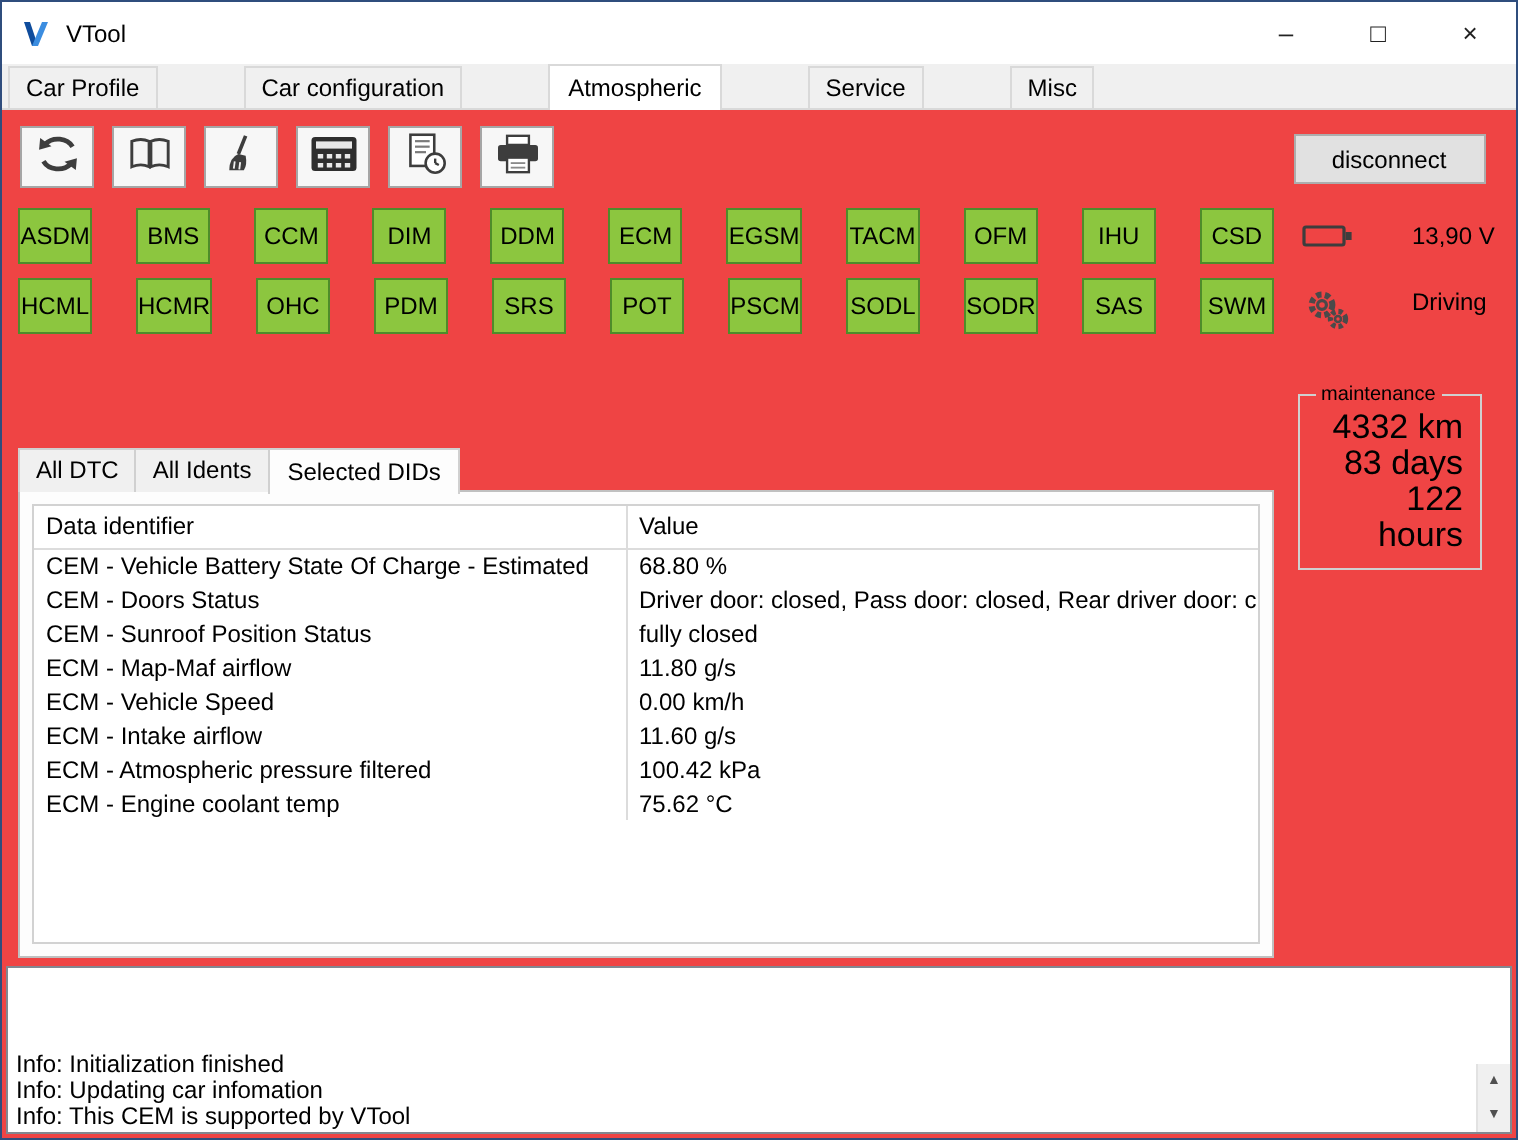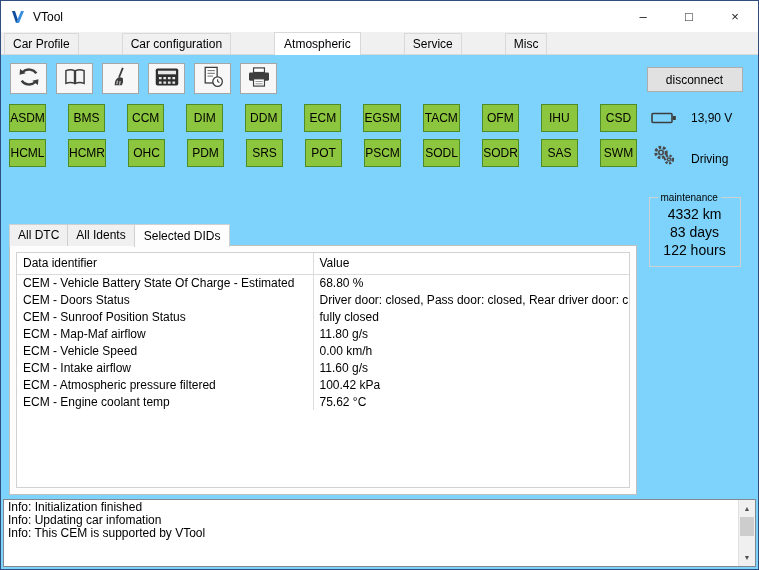--- a/index.html
+++ b/index.html
@@ -1,17 +1,17 @@
 <!DOCTYPE html>
 <html style="--ecu-bg: #8cc63f; --ecu-border: #4e8c2a; --ecu-alert-bg: #ff0000; --ecu-alert-border: #b40000;"><head>
 <meta charset="utf-8">
 <style>
   * { margin:0; padding:0; box-sizing:border-box; }
   html,body { font-family:"Liberation Sans", sans-serif; background:#cfcfcf; }
-  .window { width:759px; height:570px; border:1px solid #2f4d7d; background:#7dd3fc;
+  .window { width:759px; height:570px; border:1px solid #2f4d7d; background:#ef4444;
             display:flex; flex-direction:column; overflow:hidden; }
 
   
   .titlebar { height:31px; background:#ffffff; display:flex; align-items:center; padding-left:9px; flex:0 0 auto; }
   .logo { width:16px; height:16px; margin-right:7px; display:flex; }
   .title { font-size:12px; color:#000; }
   .win-controls { margin-left:auto; display:flex; height:100%; }
   .ctrl { width:46px; height:100%; display:flex; align-items:center; justify-content:center;
           font-size:13px; color:#222; cursor:default; }
 
@@ -50,40 +50,40 @@
                  margin-top:-1px; padding:6px; }
   .table-inner { height:100%; border:1px solid #d2d2d2; background:#fff; overflow:hidden; }
   table.did-table { border-collapse:collapse; width:100%; font-size:12px; table-layout:fixed; }
   .did-table th { font-weight:400; text-align:left; padding:3px 6px; height:21px;
                   border-bottom:1px solid #dcdcdc; white-space:nowrap; overflow:hidden; }
   .did-table th:first-child, .did-table td:first-child { border-right:1px solid #dcdcdc; }
   .did-table td { padding:1px 6px; height:17px; white-space:nowrap; overflow:hidden; }
   .col-id { width:296px; }
 
   
-  .log { height:68px; margin:2px; border:1px solid #828790; background:#fff;
-         display:flex; font-size:12px; flex:0 0 auto; }
+  .log { height:84px; margin:2px; border:1px solid #828790; background:#fff;
+         display:flex; font-size:12px; flex:0 0 auto;align-items:flex-end; }
   .log-lines { flex:1; padding:1px 4px; overflow:hidden; }
   .log-line { line-height:13px; white-space:nowrap; }
   .scrollbar { width:17px; background:#f0f0f0; border-left:1px solid #e2e2e2;
                display:flex; flex-direction:column; }
   .scroll-arrow { height:17px; display:flex; align-items:center; justify-content:center;
                   font-size:7px; color:#505050; cursor:default; }
   .scroll-track { flex:1; position:relative; }
   .scroll-thumb { position:absolute; top:0; left:1px; right:1px; height:58%; background:#cdcdcd; }
 
   
   .disconnect-btn { margin-top:6px; width:96px; height:25px; font-size:12px; font-family:inherit;
                     background:#e1e1e1; border:1px solid #adadad; cursor:default; }
-  .status-row { display:flex; align-items:flex-end; width:100%; padding-left:12px; gap:12px; margin-top:19px; }
+  .status-row { display:flex; align-items:flex-start; width:100%; padding-left:12px; gap:27px; margin-top:19px; }
   .status-icon { width:30px; display:flex; justify-content:center; }
   .status-label { font-size:12px; color:#000; }
   .maintenance { margin-top:26px; width:92px; border:1px solid #d0d0d0; padding:2px 8px 7px; background:transparent; }
   .maintenance legend { font-size:10px; padding:0 3px; color:#000; }
-  .maint-item { font-size:14px; text-align:center; line-height:18px; color:#000; }
+  .maint-item { font-size:17px; text-align:right; line-height:18px; color:#000; }
 </style>
 </head>
 <body>
 
 <div class="window">
 
   <div class="titlebar">
     <span class="logo">
       <svg width="16" height="16" viewBox="0 0 16 16">
         <rect width="16" height="16" fill="#ffffff"></rect>

